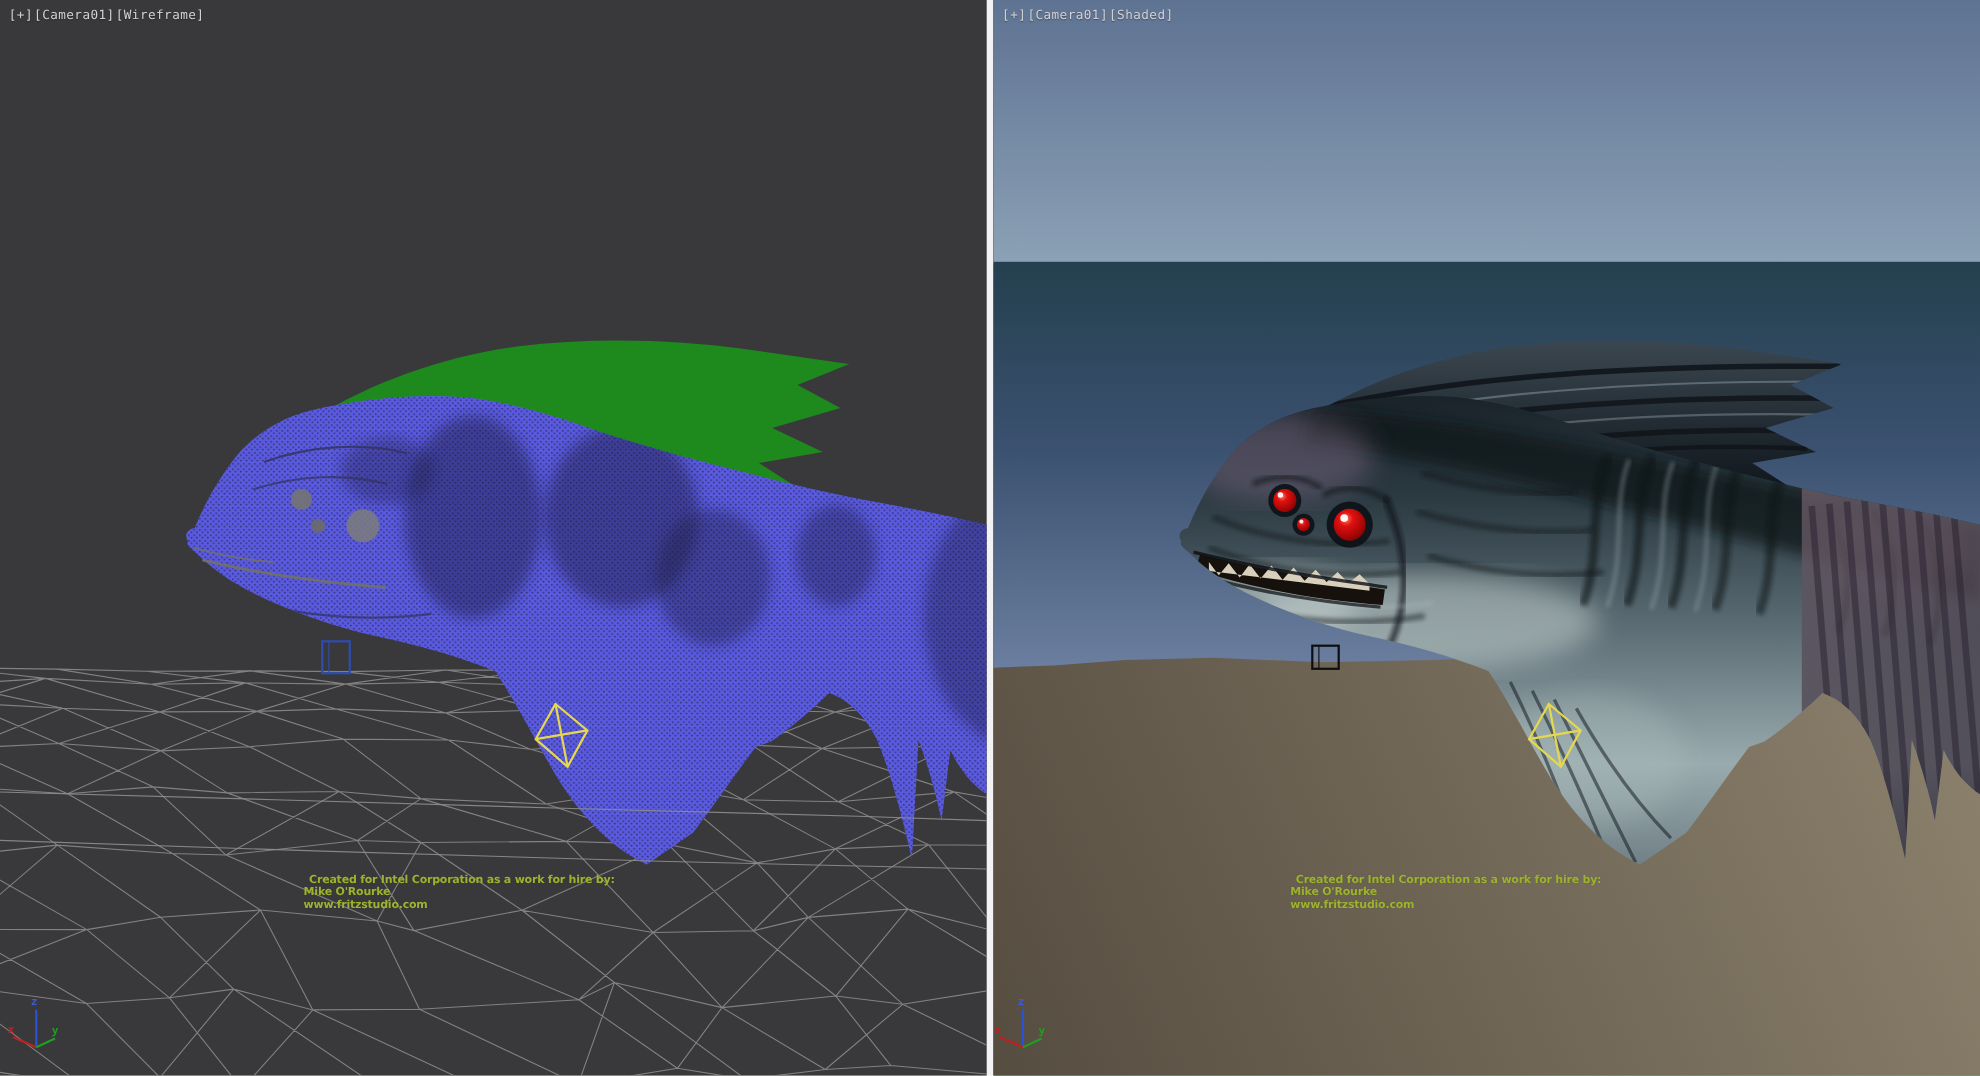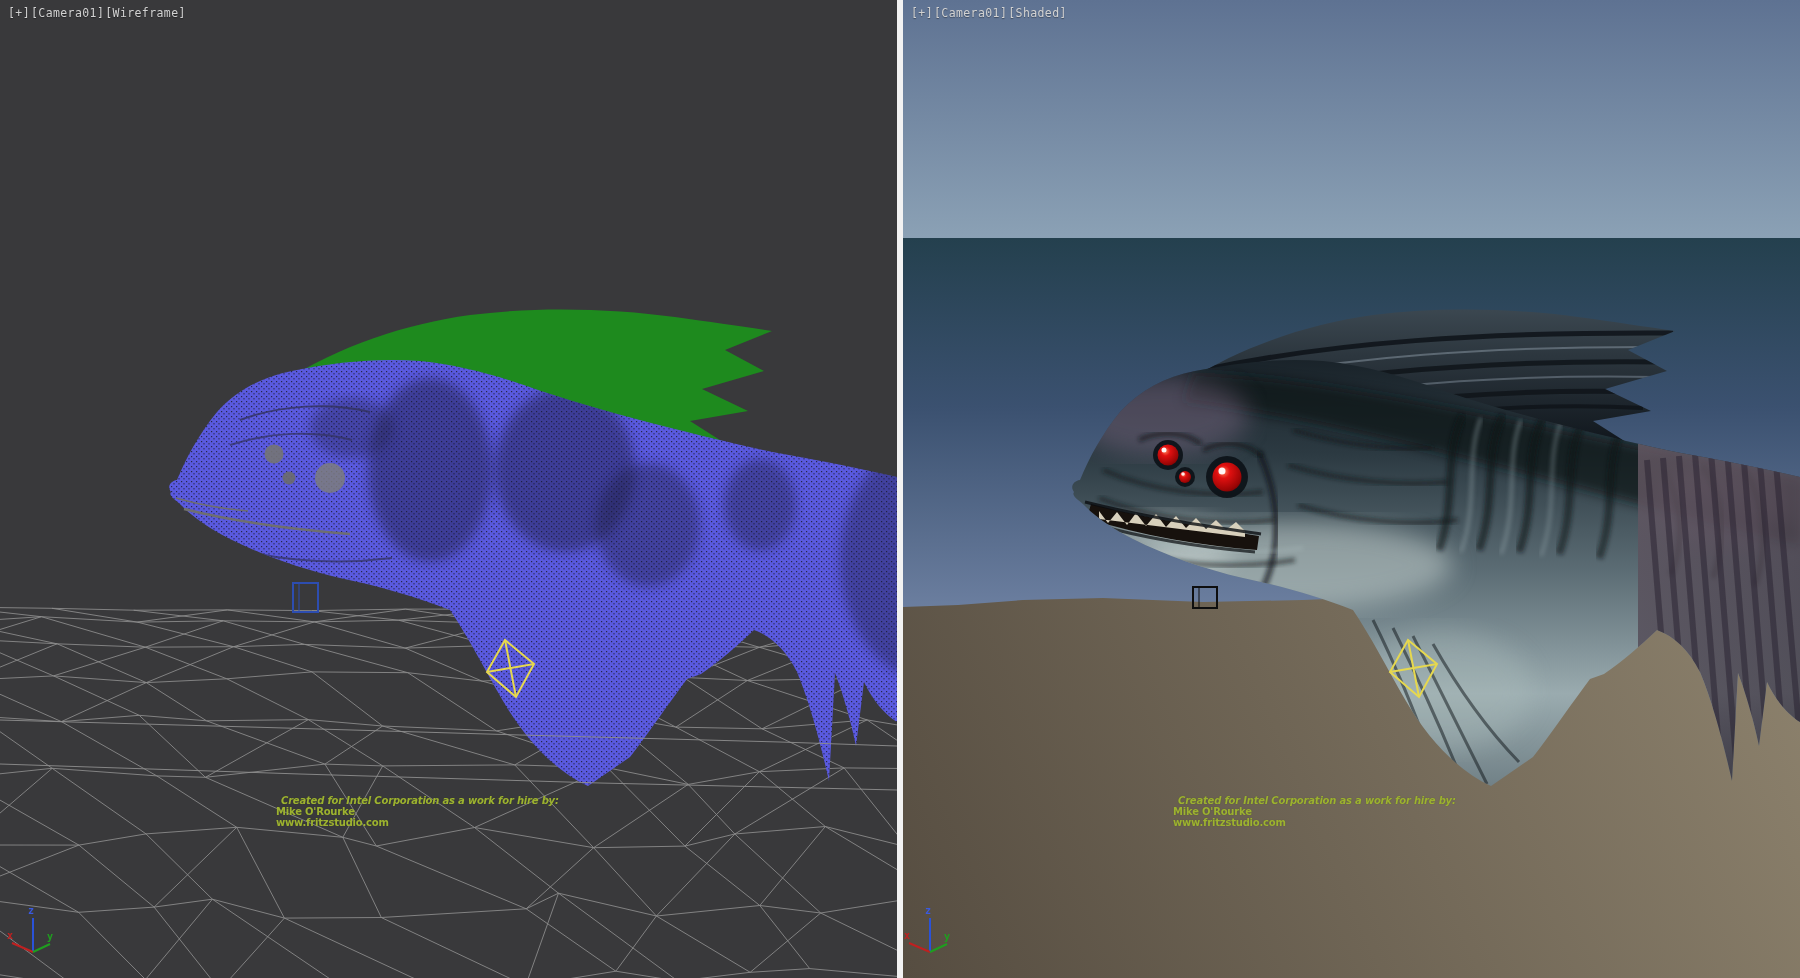--- a/index.html
+++ b/index.html
@@ -11,21 +11,21 @@
   .divider{width:6px;height:978px;background:#f2f2f2;}
   svg{position:absolute;left:0;top:0;display:block;}
   .vp-label{position:absolute;top:6px;left:8px;z-index:5;
             font-family:"DejaVu Sans Mono",monospace;font-size:11.5px;color:#d2d2d2;
             letter-spacing:.4px;white-space:nowrap;text-shadow:0 1px 1px rgba(0,0,0,.35);}
   .vp-label span{margin-right:1px;cursor:default;}
   .attr-text{position:absolute;z-index:4;font-family:"DejaVu Sans",sans-serif;
              font-weight:bold;font-size:10px;line-height:11px;color:#9db230;
              letter-spacing:-0.2px;white-space:nowrap;
              text-shadow:0 0 1px rgba(40,60,0,.4);}
-  .attr-text .l1{margin-left:5px;font-style:italic;}
+  .attr-text .l1{margin-left:5px;}
   .vp-left  .attr-text{left:276px;top:795px;}
   .vp-right .attr-text{left:270px;top:795px;}
 </style>
 </head>
 <body>
 
 <div class="stage">
 
   <div class="vp vp-left">
     <svg width="897" height="978" viewBox="0 0 897 978">

